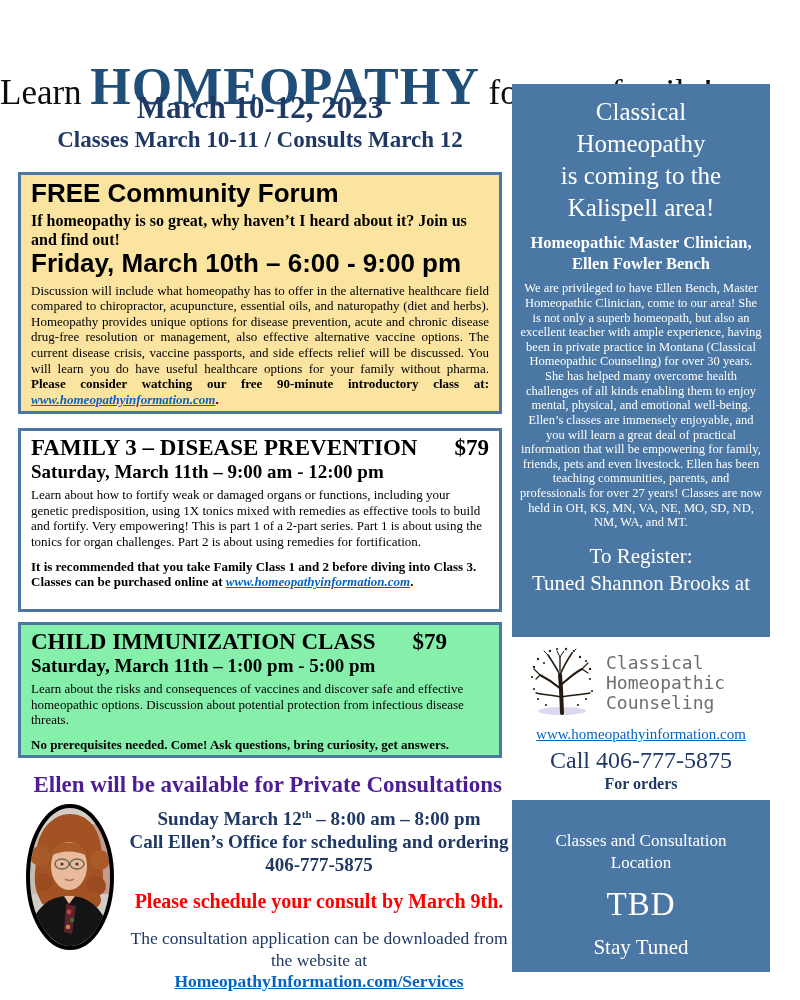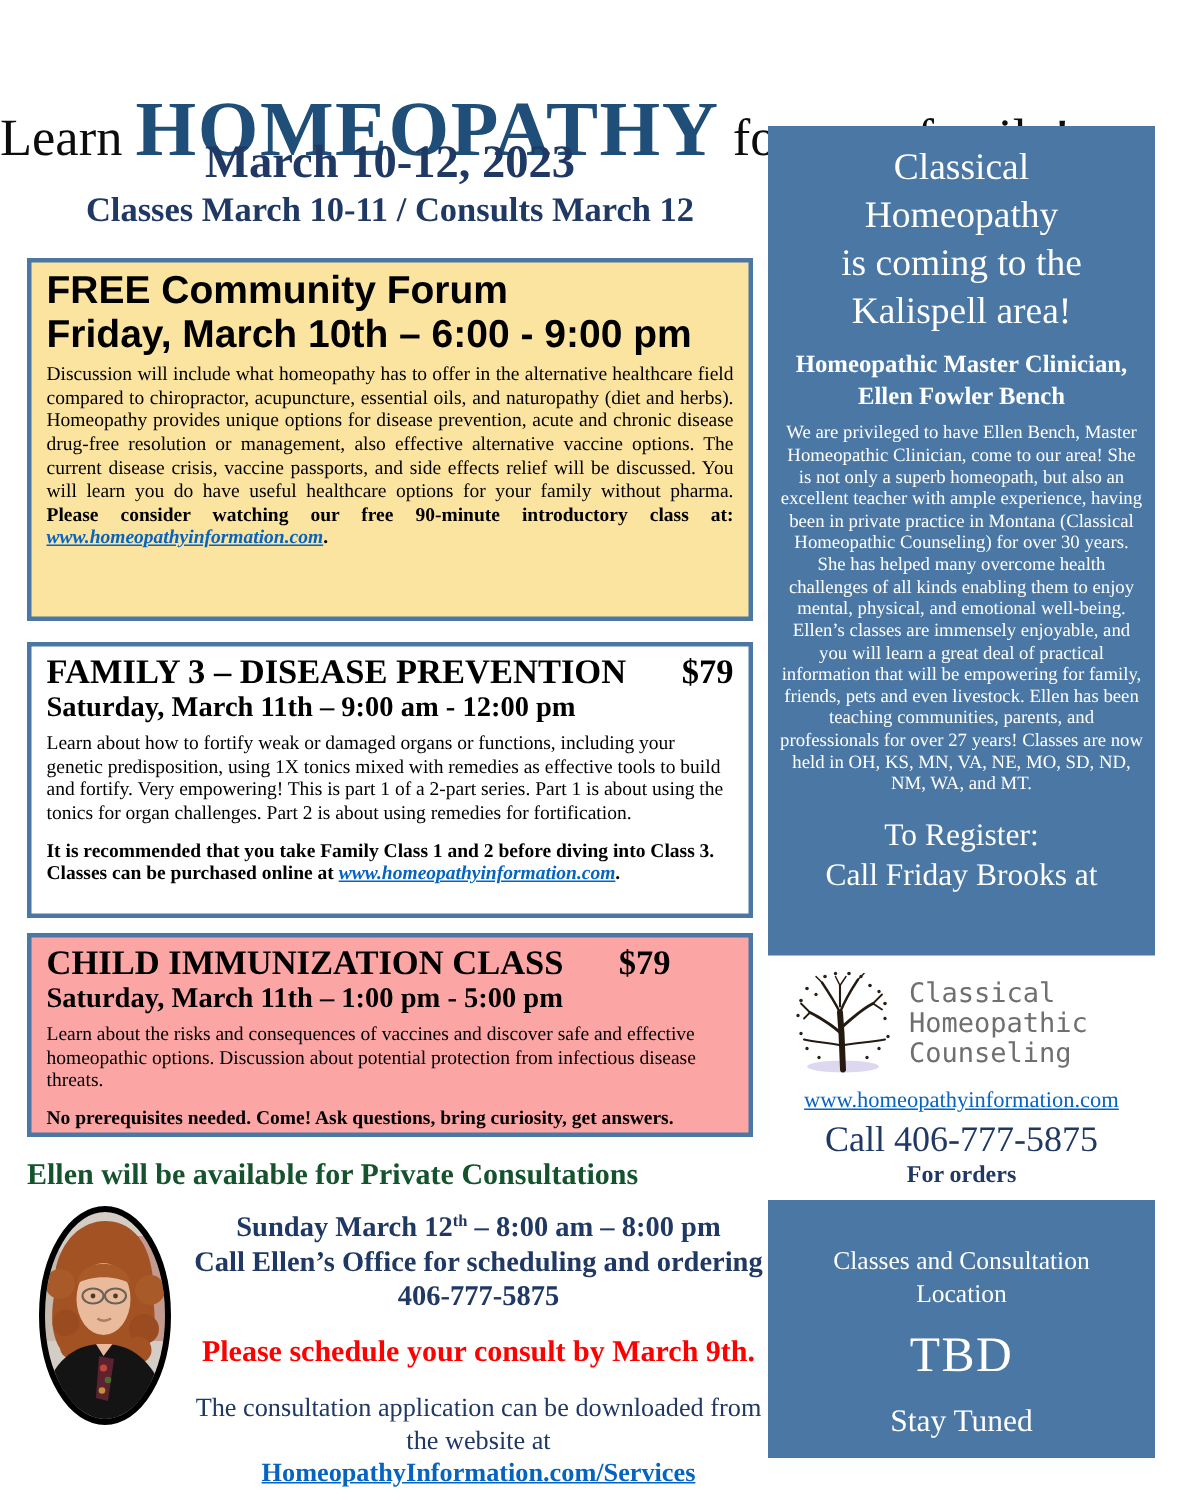--- a/index.html
+++ b/index.html
@@ -16,36 +16,36 @@
 
   
   .dates { position:absolute; left:18px; top:90px; width:484px; text-align:center; color:#1f3864; }
   .dates .d1 { font-size:31px; font-weight:bold; }
   .dates .d2 { font-size:23px; font-weight:bold; margin-top:1px; }
 
   
   .card { position:absolute; left:18px; width:484px; border:3px solid #4a77a4; padding:4px 10px; overflow:hidden; }
   .forum  { top:172px; height:242px; background:#fbe3a0; }
   .family { top:428px; height:184px; background:#ffffff; }
-  .child  { top:622px; height:136px; background:#fca5a5;font-family:Liberation Serif, serif; }
+  .child  { top:622px; height:136px; background:#86efac;font-family:Liberation Serif, serif; }
 
   .sans-head { font-family:"Liberation Sans", sans-serif; font-weight:bold; font-size:26px; line-height:1.12; color:#000; }
   .hook { font-weight:bold; font-size:16px; line-height:1.2; margin-top:3px; }
   .head-row { display:flex; justify-content:space-between; font-weight:bold; font-size:23px; line-height:1.15; }
   .head-row .price-pad { padding-right:42px; }
   .serif-head { font-weight:bold; font-size:19px; line-height:1.15; }
   .body-text { font-size:13px; line-height:1.2; margin-top:4px; }
   .justify { text-align:justify; }
   .bold { font-weight:bold; }
   a.link, span.link { color:#0563c1; text-decoration:underline; font-weight:bold; cursor:pointer; }
   .italic { font-style:italic; }
 
   
-  .ellen-heading { position:absolute; top:772px; left:18px; width:484px; text-align:left;
-                   color:#14532d; font-weight:bold; font-size:20px; }
+  .ellen-heading { position:absolute; top:772px; left:18px; width:484px; text-align:right;
+                   color:#4c1d95; font-weight:bold; font-size:23px; }
   .photo { position:absolute; left:26px; top:804px; width:88px; height:146px; }
   .consult-block { position:absolute; left:128px; top:808px; width:382px; text-align:center; color:#1f3864; }
   .consult-line { font-weight:bold; font-size:19px; line-height:1.2; }
   .consult-line sup { font-size:11px; }
   .deadline { color:#ff0000; font-weight:bold; font-size:20px; margin-top:13px; }
   .download { margin-top:15px; font-size:17.5px; line-height:1.25; color:#1f3864; }
 
   
   .panel { position:absolute; left:512px; width:258px; background:#4a77a4; color:#ffffff;
            text-align:center; overflow:hidden; }
@@ -80,20 +80,21 @@
     <span class="learn">Learn </span><span class="homeo">HOMEOPATHY</span><span class="family"> for your family!</span>
   </div>
 
   <div class="dates">
     <div class="d1">March 10-12, 2023</div>
     <div class="d2">Classes March 10-11 / Consults March 12</div>
   </div>
 
   <div class="card forum">
     <div class="sans-head">FREE Community Forum</div>
+    <div class="hook">If homeopathy is so great, why haven’t I heard about it? Join us and find out!</div>
     <div class="sans-head">Friday, March 10th – 6:00 - 9:00 pm</div>
     <div class="body-text justify"><span>Discussion will include what homeopathy has to offer in the alternative healthcare field compared to chiropractor, acupuncture, essential oils, and naturopathy (diet and herbs). Homeopathy provides unique options for disease prevention, acute and chronic disease drug-free resolution or management, also effective alternative vaccine options. The current disease crisis, vaccine passports, and side effects relief will be discussed. You will learn you do have useful healthcare options for your family without pharma.  </span><span class="bold">Please consider watching our free 90-minute introductory class at: </span><a class="link italic" href="#">www.homeopathyinformation.com</a><span class="bold">.</span></div>
   </div>
 
   <div class="card family">
     <div class="head-row">
       <span>FAMILY 3 – DISEASE PREVENTION</span>
       <span>$79</span>
     </div>
     <div class="serif-head">Saturday, March 11th – 9:00 am - 12:00 pm</div>
@@ -170,21 +171,21 @@
       <div>is coming to the</div>
       <div>Kalispell area!</div>
     </div>
     <div class="panel-sub">
       <div>Homeopathic Master Clinician,</div>
       <div>Ellen Fowler Bench</div>
     </div>
     <div class="panel-body">We are privileged to have Ellen Bench, Master Homeopathic Clinician, come to our area!  She is not only a superb homeopath, but also an excellent teacher with ample experience, having been in private practice in Montana (Classical Homeopathic Counseling) for over 30 years.  She has helped many overcome health challenges of all kinds enabling them to enjoy mental, physical, and emotional well-being.  Ellen’s classes are immensely enjoyable, and you will learn a great deal of practical information that will be empowering for family, friends, pets and even livestock. Ellen has been teaching communities, parents, and professionals for over 27 years! Classes are now held in OH, KS, MN, VA, NE, MO, SD, ND, NM, WA, and MT.</div>
     <div class="register">
       <div>To Register:</div>
-      <div>Call Friday Brooks at</div>
+      <div>Tuned Shannon Brooks at</div>
     </div>
   </div>
 
   <div class="logo-row">
     <div class="tree-wrap">
       <svg width="76" height="76" viewBox="0 0 76 76">
         <ellipse cx="38" cy="66" rx="24" ry="4" fill="#cfc7ea" opacity="0.7"></ellipse>
         <g stroke="#241a10" fill="none" stroke-linecap="round">
           <path d="M38,68 L37,44 L36,30" stroke-width="4"></path>
           <path d="M37,44 C30,38 24,34 16,30" stroke-width="2"></path>

